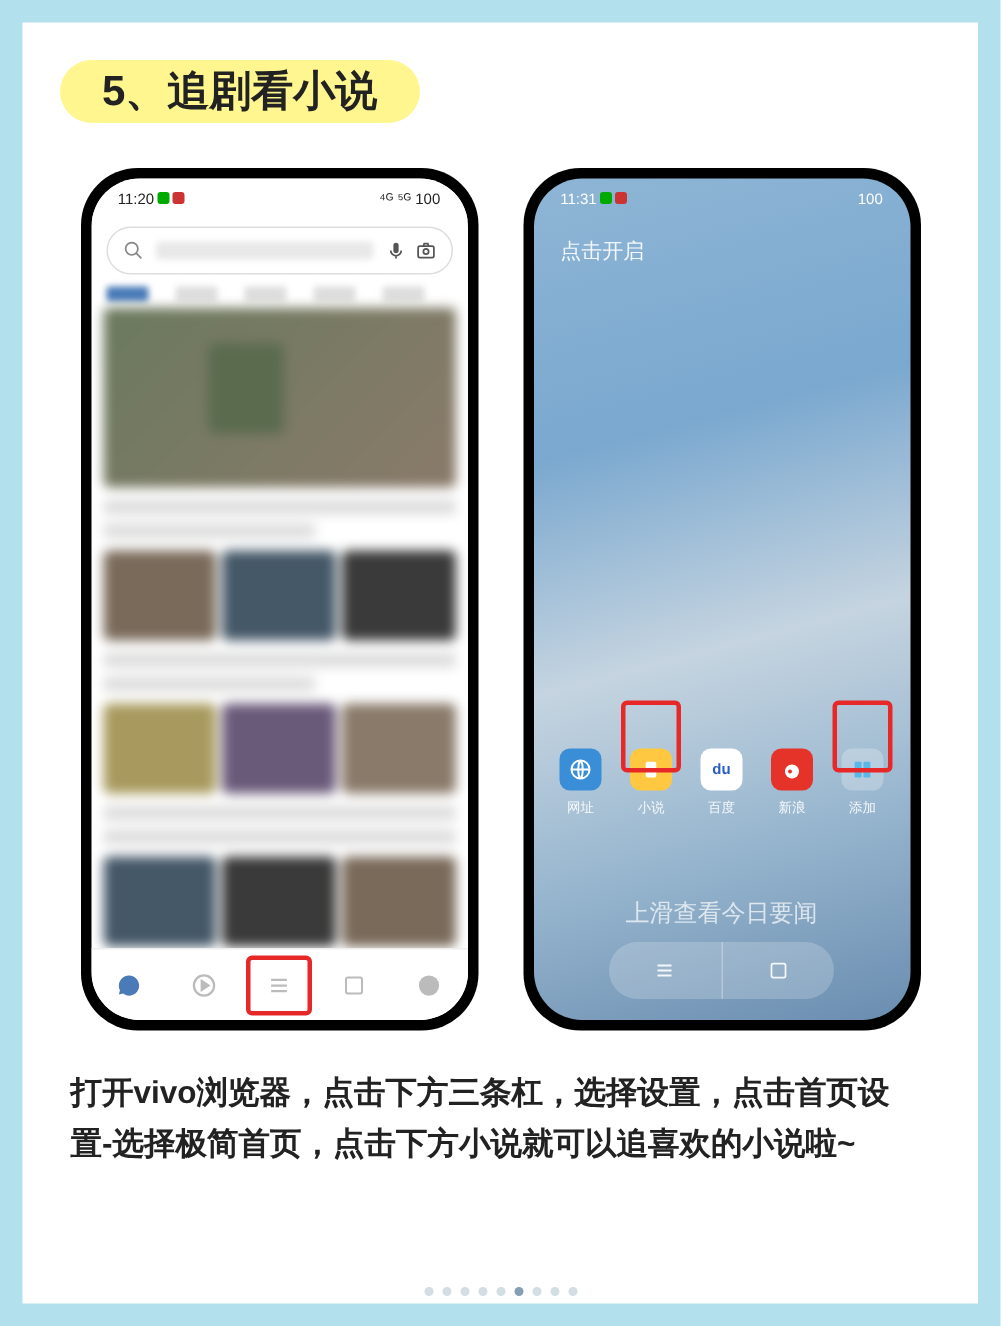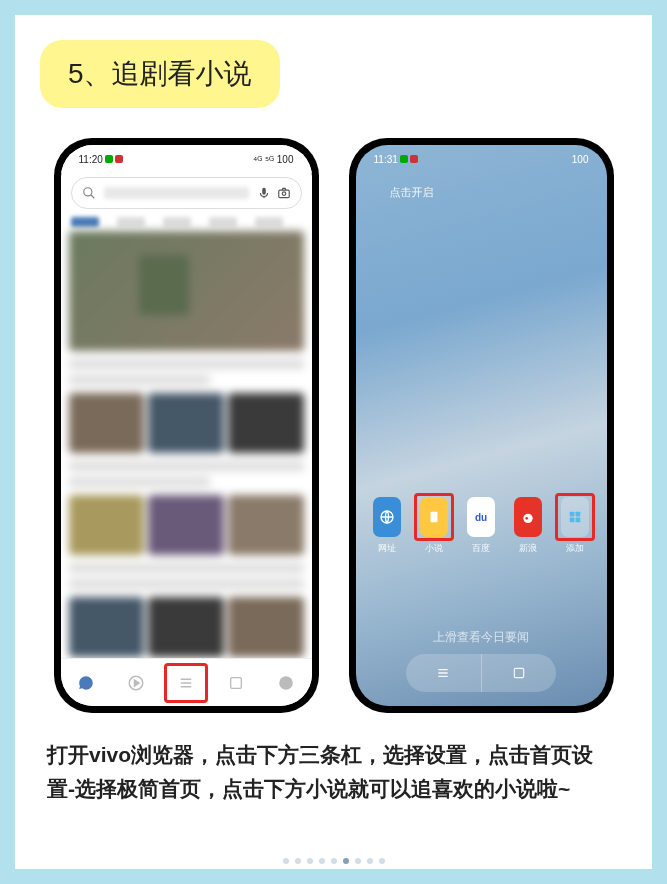--- a/index.html
+++ b/index.html
@@ -15,23 +15,23 @@
       background: #fff;
       width: 100%;
       height: 100%;
       padding: 25px 20px;
       position: relative;
     }
     .title-badge {
       display: inline-block;
       background: #fff68f;
       border-radius: 22px;
-      padding: 15px 28px;
+      padding: 2px 28px;
       font-size: 28px;
-      font-weight: 400;
+      font-weight: 700;
       color: #222;
       margin-bottom: 30px;
       margin-left: 5px;
     }
     .phones {
       display: flex;
       justify-content: center;
       gap: 30px;
       margin-bottom: 25px;
     }
@@ -55,21 +55,21 @@
     .phone1 .status-bar {
       height: 28px;
       display: flex;
       justify-content: space-between;
       align-items: center;
       padding: 0 18px;
       font-size: 10px;
       color: #222;
       background: #fff;
     }
-    .status-icons { display: flex; gap: 2px; align-items: center; }
+    .status-icons { display: flex; gap: 2px; }
     .status-dot { width: 8px; height: 8px; border-radius: 2px; }
     .dot-green { background: #0a0; }
     .dot-red { background: #c33; }
     .phone1 .search-bar {
       margin: 4px 10px;
       height: 32px;
       background: #fff;
       border: 1px solid #ddd;
       border-radius: 18px;
       display: flex;
@@ -155,22 +155,22 @@
     .phone2 .status-bar {
       height: 28px;
       display: flex;
       justify-content: space-between;
       align-items: center;
       padding: 0 18px;
       font-size: 10px;
       color: #fff;
     }
     .hint-text {
-      padding: 12px 34px;
-      font-size: 11px;
+      padding: 12px 18px;
+      font-size: 14px;
       color: rgba(255,255,255,0.9);
     }
     .p2-search {
       position: absolute;
       top: 300px;
       left: 14px;
       right: 14px;
       height: 40px;
       background: rgba(255,255,255,0.2);
       border-radius: 20px;
@@ -196,26 +196,27 @@
     .p2-icon-item {
       display: flex;
       flex-direction: column;
       align-items: center;
       gap: 5px;
       position: relative;
       width: 44px;
     }
     .p2-icon-box {
       width: 28px;
-      height: 40px;
+      height: 28px;
       border-radius: 7px;
       display: flex;
       align-items: center;
       justify-content: center;
       font-size: 14px;
+      margin-top: 28px;
     }
     .ic-url { background: #3a8ed8; color:#fff; }
     .ic-novel { background: #ffc840; color:#fff; }
     .ic-baidu { background: #fff; color:#2a5dc8; font-weight:bold; font-size:10px; }
     .ic-sina { background: #e6332a; color:#fff; }
     .ic-add { background: rgba(255,255,255,0.25); color:#5ab8e8; font-size:16px; }
     .p2-icon-label {
       font-size: 9px;
       color: rgba(255,255,255,0.9);
       text-align: center;
@@ -243,21 +244,21 @@
       font-weight: 600;
       color: #222;
       line-height: 1.4;
     }
     .swipe-hint {
       position: absolute;
       bottom: 60px;
       left: 0;
       right: 0;
       text-align: center;
-      font-size: 12px;
+      font-size: 16px;
       color: rgba(255,255,255,0.7);
     }
     .p2-bottom {
       position: absolute;
       bottom: 14px;
       left: 50%;
       transform: translateX(-50%);
       width: 150px;
       height: 38px;
       background: rgba(255,255,255,0.2);

